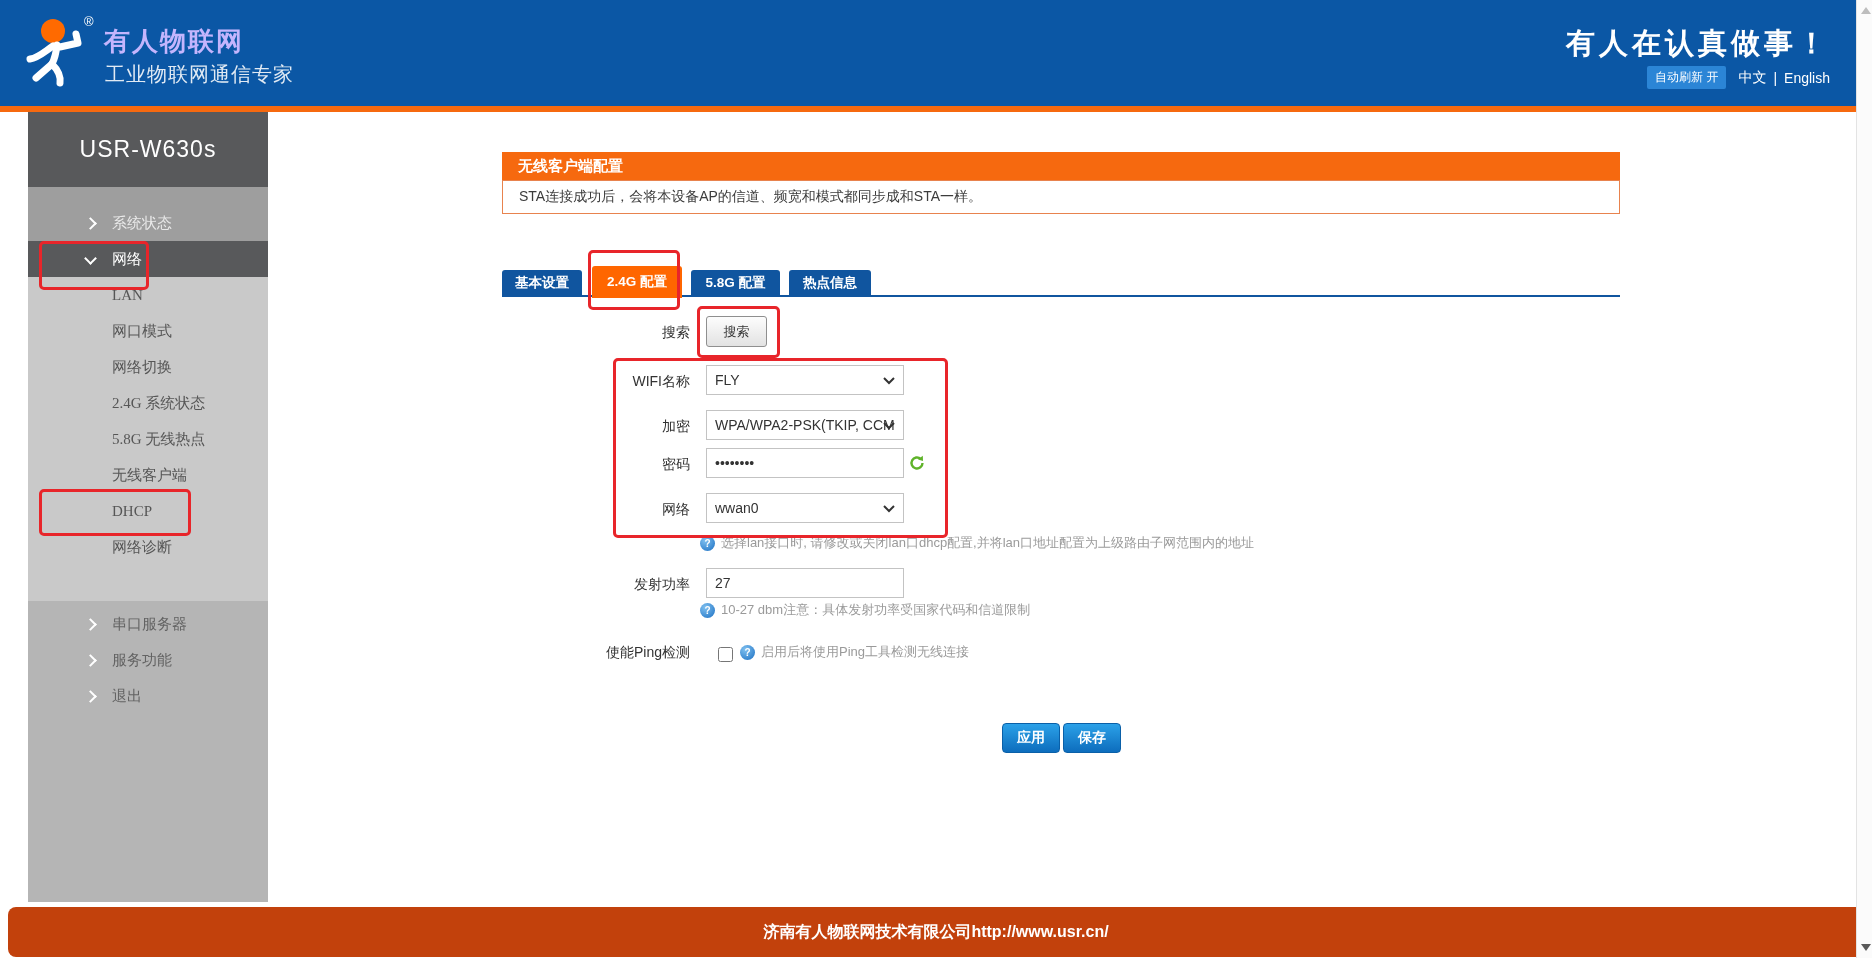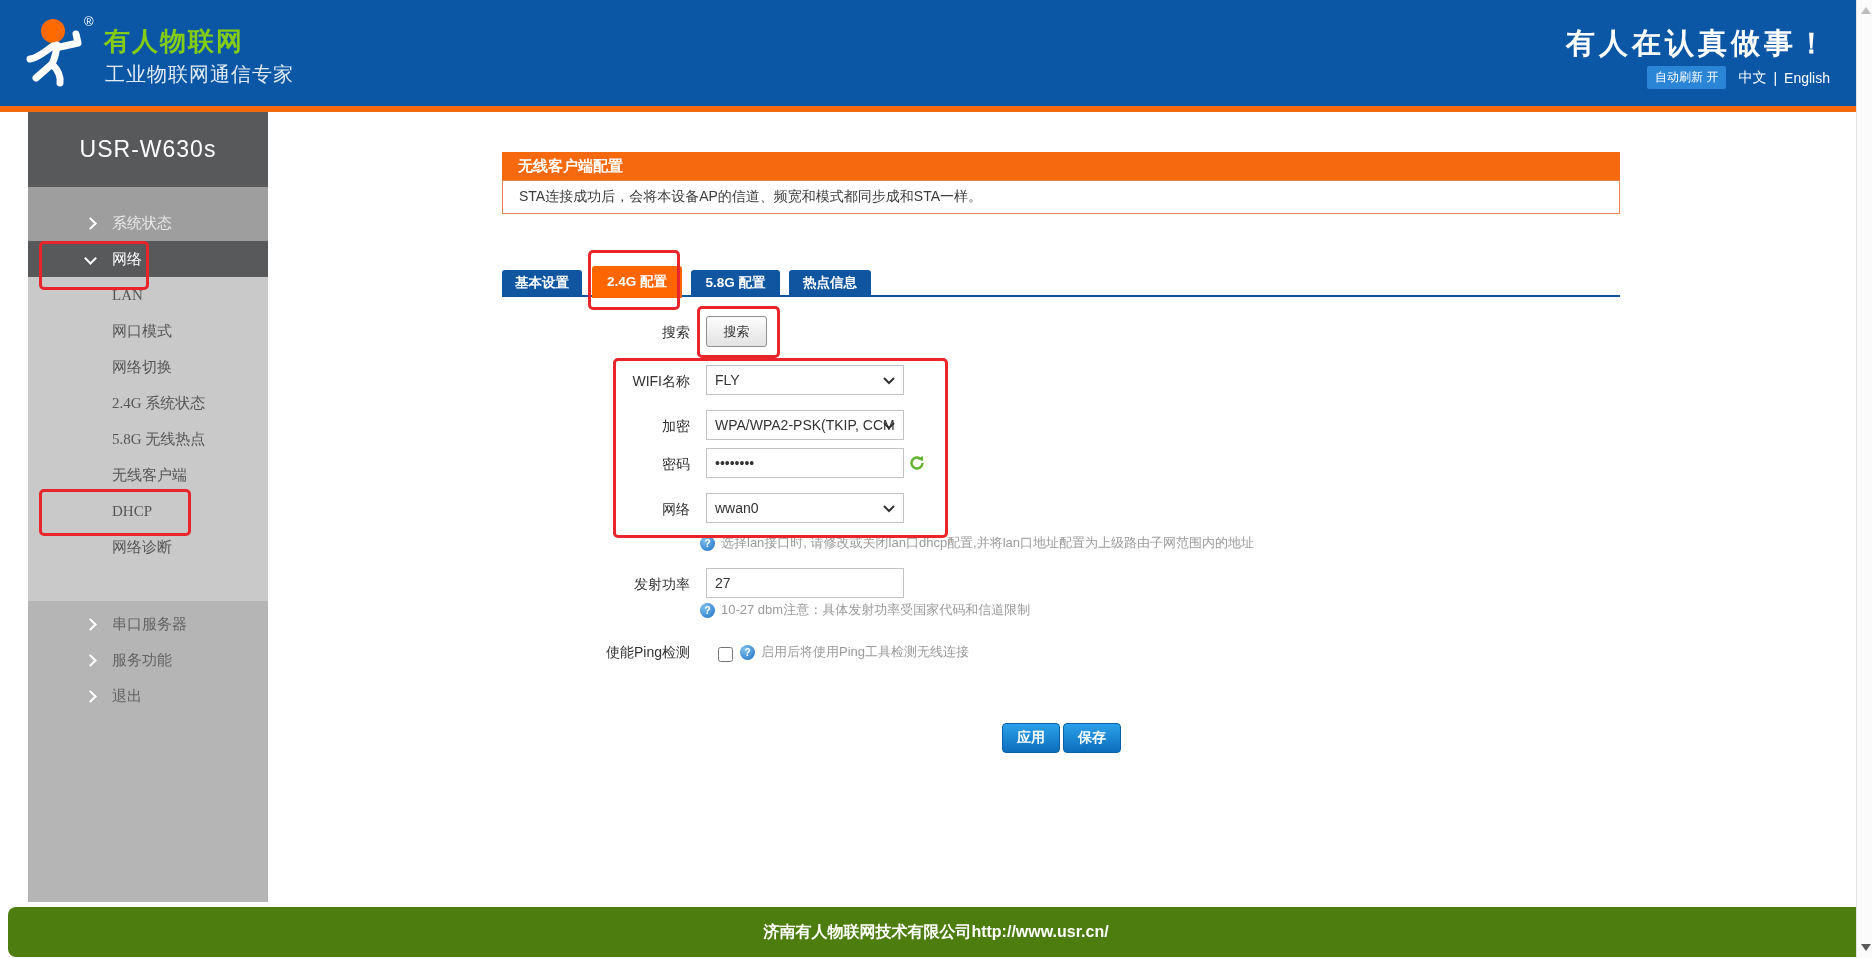--- a/index.html
+++ b/index.html
@@ -3,21 +3,21 @@
 <meta charset="utf-8">
 <style>
   html,body{margin:0;padding:0;background:#e9e9e9;}
   .screen{position:relative;width:1872px;height:958px;background:#ffffff;overflow:hidden;
           font-family:"Liberation Sans","DejaVu Sans",sans-serif;}
   
   .header{position:absolute;left:0;top:0;width:1872px;height:106px;background:#0b57a5;}
   .orange-strip{position:absolute;left:0;top:106px;width:1872px;height:6px;background:#f6690f;}
   .logo{position:absolute;left:16px;top:12px;width:86px;height:84px;}
   .reg{position:absolute;left:84px;top:14px;color:#fff;font-size:13px;}
-  .brand-title{position:absolute;left:104px;top:24px;color:#84cc16;font-size:26px;font-weight:bold;letter-spacing:2px;}
+  .brand-title{position:absolute;left:104px;top:24px;color:#c4b5fd;font-size:26px;font-weight:bold;letter-spacing:2px;}
   .brand-sub{position:absolute;left:105px;top:61px;color:rgba(255,255,255,.88);font-size:20px;letter-spacing:1px;}
   .slogan{position:absolute;right:42px;top:24px;color:#fff;font-size:29px;font-weight:bold;letter-spacing:4px;}
   .hdr-right{position:absolute;right:42px;top:66px;display:flex;align-items:center;gap:12px;}
   .badge{background:#2b85d6;color:#fff;font-size:12px;padding:3px 8px;border-radius:2px;cursor:pointer;}
   .lang{color:#fff;font-size:14px;display:flex;gap:7px;align-items:center;}
   .lang span{cursor:pointer;}
   
   .sidebar{position:absolute;left:0;top:112px;width:240px;height:790px;background:#b5b5b5;margin-left:28px;}
   .sb-head{height:75px;background:#58595b;color:#fff;font-size:23px;display:flex;align-items:center;justify-content:center;letter-spacing:1px;}
   .sb-sec1{height:54px;background:#9e9e9e;display:flex;flex-direction:column;justify-content:flex-end;}
@@ -51,21 +51,21 @@
   .hint{position:absolute;display:flex;align-items:center;gap:6px;font-size:13px;color:#9a9a9a;}
   .qicon{width:15px;height:15px;border-radius:50%;background:radial-gradient(circle at 35% 30%,#7fc0f0,#1b6fc2);
          color:#fff;font-size:10px;font-weight:bold;display:inline-flex;align-items:center;justify-content:center;flex:0 0 15px;}
   .refresh{position:absolute;left:909px;top:455px;cursor:pointer;}
   .ping-check{position:absolute;left:714px;top:644px;width:15px;height:15px;cursor:pointer;}
   .btn{position:absolute;top:723px;height:30px;background:linear-gradient(#2ba1e8,#0d6dbd);border:1px solid #0a60a8;
        border-radius:4px;color:#fff;font-size:14px;font-weight:bold;cursor:pointer;padding:0 14px;}
   .btn.apply{left:1002px;}
   .btn.save{left:1063px;}
   
-  .footer{position:absolute;left:8px;top:907px;width:1856px;height:50px;background:#4d7c0f;border-radius:8px;
+  .footer{position:absolute;left:8px;top:907px;width:1856px;height:50px;background:#c2410c;border-radius:8px;
           display:flex;align-items:center;justify-content:center;color:#fff;font-size:16px;font-weight:bold;}
   .footer .url{cursor:pointer;}
   
   .scrollbar{position:absolute;right:0;top:0;width:16px;height:958px;background:#fbfbfb;border-left:1px solid #e3e3e3;box-sizing:border-box;}
   .sb-arrow{position:absolute;left:4px;width:0;height:0;cursor:pointer;}
   .sb-arrow.up{top:7px;border-left:5px solid transparent;border-right:5px solid transparent;border-bottom:7px solid #bdbdbd;}
   .sb-arrow.down{bottom:7px;border-left:5px solid transparent;border-right:5px solid transparent;border-top:7px solid #5a5a5a;}
   
   .redbox{position:absolute;border:3px solid #e8252a;border-radius:5px;z-index:50;pointer-events:none;}
 </style>

